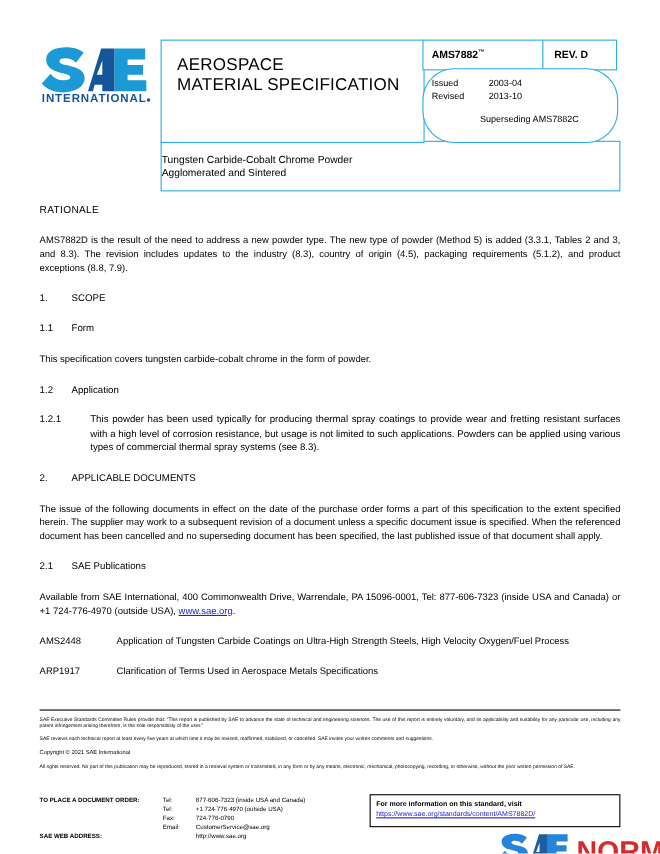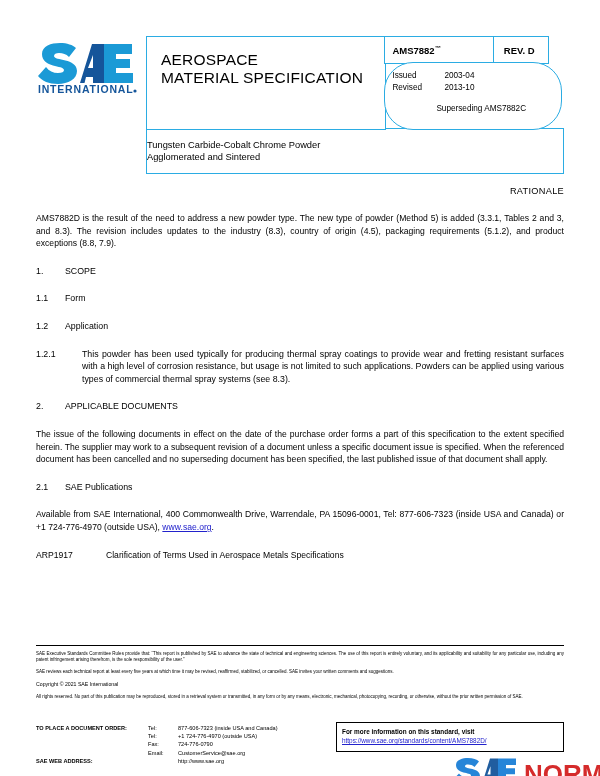--- a/index.html
+++ b/index.html
@@ -86,21 +86,21 @@
   .hdr-ams {
     width: 110px;
     box-sizing: border-box;
     font-size: 9.5px;
     font-weight: bold;
     padding: 8px 0 0 7px;
     white-space: nowrap;
   }
   .hdr-ams sup { font-size: 6px; vertical-align: super; }
   .hdr-rev {
-    width: 56px;
+    width: 68px;
     margin-left: -1.6px;
     box-sizing: border-box;
     font-size: 9.5px;
     font-weight: bold;
     padding: 8px 0 0 10px;
     white-space: nowrap;
   }
   .hdr-dates {
     flex: 1;
     margin-top: -1.6px;
@@ -136,21 +136,21 @@
 
   
   .content {
     position: absolute;
     left: 36px;
     top: 186px;
     width: 528px;
   }
 
   .centered-head {
-    text-align: right;
+    text-align: left;
     font-size: 9.2px;
     letter-spacing: 0.3px;
     margin: 0 0 16px 0;
   }
 
   p.para {
     font-size: 8.6px;
     line-height: 12.6px;
     text-align: justify;
     margin: 0 0 15px 0;
@@ -318,20 +318,21 @@
     <div class="sec">
       <span class="num">1.</span>
       <span class="txt nowrap-title">SCOPE</span>
     </div>
 
     <div class="sec">
       <span class="num">1.1</span>
       <span class="txt nowrap-title">Form</span>
     </div>
 
+    <p class="para">This specification covers tungsten carbide-cobalt chrome in the form of powder.</p>
 
     <div class="sec">
       <span class="num">1.2</span>
       <span class="txt nowrap-title">Application</span>
     </div>
 
     <div class="sec">
       <span class="num wide">1.2.1</span>
       <span class="txt">This powder has been used typically for producing thermal spray coatings to provide wear and fretting resistant surfaces with a high level of corrosion resistance, but usage is not limited to such applications. Powders can be applied using various types of commercial thermal spray systems (see 8.3).</span>
     </div>
@@ -343,20 +344,24 @@
 
     <p class="para">The issue of the following documents in effect on the date of the purchase order forms a part of this specification to the extent specified herein. The supplier may work to a subsequent revision of a document unless a specific document issue is specified. When the referenced document has been cancelled and no superseding document has been specified, the last published issue of that document shall apply.</p>
 
     <div class="sec">
       <span class="num">2.1</span>
       <span class="txt nowrap-title">SAE Publications</span>
     </div>
 
     <p class="para"><span>Available from SAE International, 400 Commonwealth Drive, Warrendale, PA 15096-0001, Tel: 877-606-7323 (inside USA and Canada) or +1 724-776-4970 (outside USA), </span><a class="link" href="#">www.sae.org</a><span>.</span></p>
 
+    <div class="refrow">
+      <span class="rid">AMS2448</span>
+      <span class="rtxt">Application of Tungsten Carbide Coatings on Ultra-High Strength Steels, High Velocity Oxygen/Fuel Process</span>
+    </div>
 
     <div class="refrow">
       <span class="rid">ARP1917</span>
       <span class="rtxt">Clarification of Terms Used in Aerospace Metals Specifications</span>
     </div>
 
   </div>
 
   <div class="footer-rule"></div>
 

